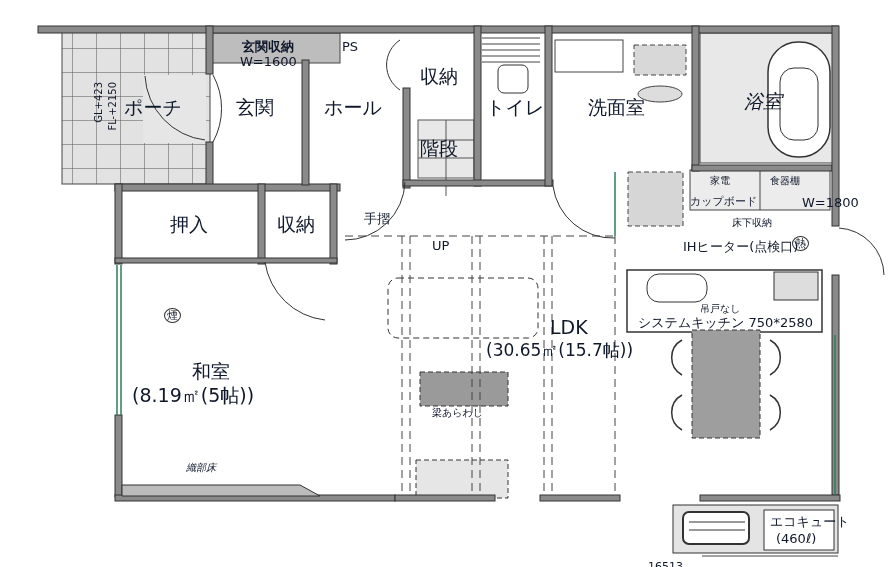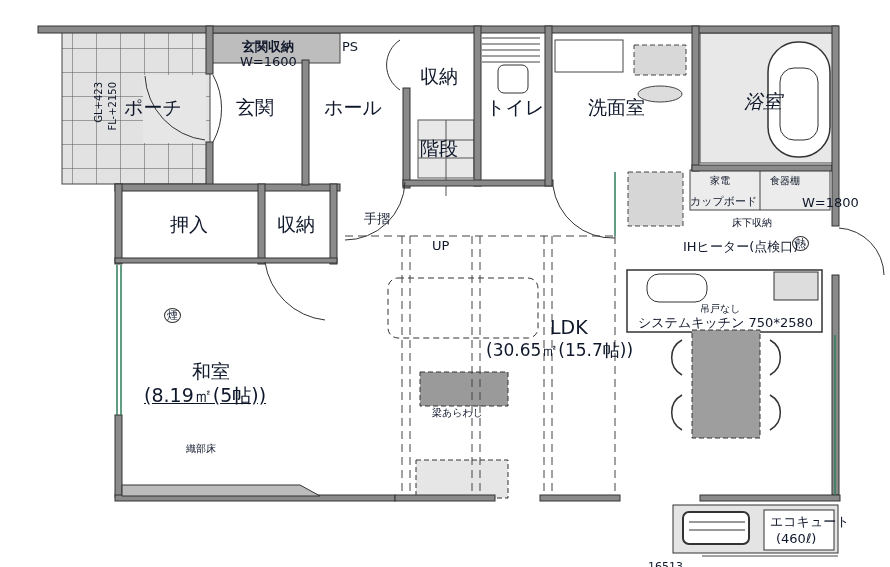--- a/index.html
+++ b/index.html
@@ -155,22 +155,22 @@
 <div class="lbl sm" style="left:342px;top:40px;">PS</div>
 <div class="lbl lg" style="left:324px;top:98px;">ホール</div>
 <div class="lbl lg" style="left:420px;top:67px;">収納</div>
 <div class="lbl lg" style="left:420px;top:139px;">階段</div>
 <div class="lbl lg" style="left:486px;top:98px;">トイレ</div>
 <div class="lbl lg" style="left:588px;top:98px;">洗面室</div>
 <div class="lbl lg" style="left:744px;top:92px;font-style:italic;">浴室</div>
 <div class="lbl lg" style="left:170px;top:215px;">押入</div>
 <div class="lbl lg" style="left:277px;top:215px;">収納</div>
 <div class="lbl lg" style="left:192px;top:362px;">和室</div>
-<div class="lbl lg" style="left:144px;top:386px;text-decoration:underline;">(8.19㎡(5帖))</div>
-<div class="lbl md" style="left:186px;top:444px;">織部床</div>
+<div class="lbl lg" style="left:132px;top:386px;">(8.19㎡(5帖))</div>
+<div class="lbl md" style="left:186px;top:463px;font-style:italic;">織部床</div>
 <div class="lbl lg" style="left:550px;top:318px;">LDK</div>
 <div class="lbl lg" style="left:486px;top:342px;font-size:17px;">(30.65㎡(15.7帖))</div>
 <div class="lbl md" style="left:710px;top:176px;">家電</div>
 <div class="lbl xs" style="left:690px;top:196px;">カップボード</div>
 <div class="lbl md" style="left:770px;top:176px;">食器棚</div>
 <div class="lbl sm" style="left:770px;top:196px;margin-left:32px;">W=1800</div>
 <div class="lbl md" style="left:732px;top:218px;">床下収納</div>
 <div class="lbl sm" style="left:683px;top:240px;">IHヒーター(点検口)</div>
 <div class="lbl sm" style="left:638px;top:284px;margin-top:32px;">システムキッチン 750*2580</div>
 <div class="lbl md" style="left:700px;top:304px;">吊戸なし</div>

